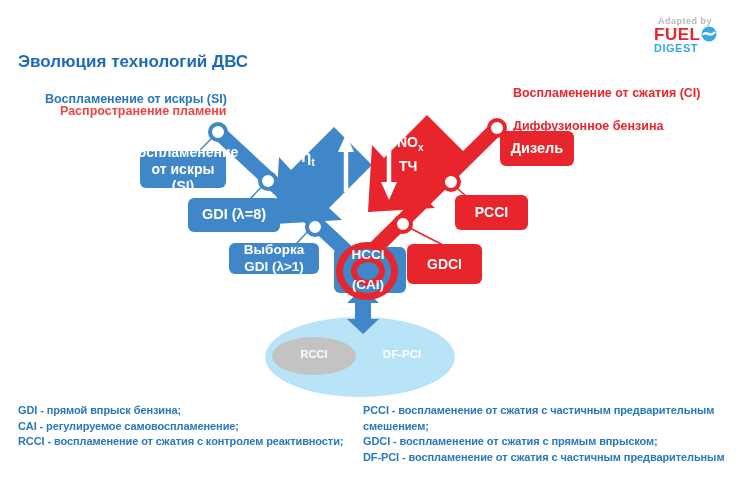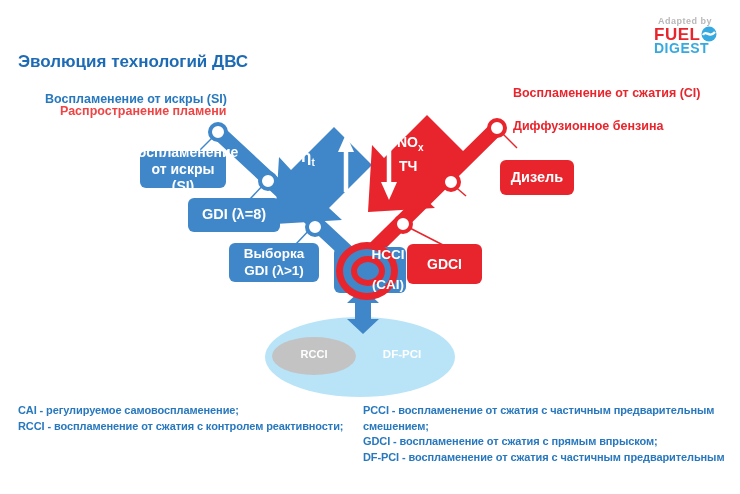--- a/index.html
+++ b/index.html
@@ -13,39 +13,39 @@
   .page-title{left:18px;top:52px;font-size:17px;font-weight:700;color:#1e6bb5;z-index:2;}
   .h-si{left:45px;top:92px;font-size:12.5px;font-weight:700;color:#2878be;z-index:2;}
   .h-ci{left:513px;top:86px;font-size:12.5px;font-weight:700;color:#e8252c;z-index:2;}
   .lbl-flame{left:60px;top:104px;font-size:12.5px;font-weight:700;color:#ef4444;z-index:2;}
   .lbl-diff{left:513px;top:119px;font-size:12.5px;font-weight:700;color:#e8252c;z-index:2;}
   
   .logo{right:14px;top:16px;text-align:left;z-index:2;width:72px;}
   .logo .adapted{font-size:9px;font-weight:700;color:#b9b9b9;letter-spacing:0.5px;margin-left:4px;}
   .logo .row{display:flex;align-items:center;gap:1px;}
   .logo .fuel{font-size:17px;font-weight:800;color:#e8252c;letter-spacing:0.5px;line-height:15px;}
-  .logo .digest{font-size:14px;font-weight:800;color:#36a9e0;letter-spacing:0.5px;line-height:13px;}
+  .logo .digest{font-size:11px;font-weight:800;color:#36a9e0;letter-spacing:0.5px;line-height:13px;}
   
   .tbox{position:absolute;border-radius:6px;color:#fff;font-weight:700;display:flex;
         flex-direction:column;align-items:center;justify-content:center;text-align:center;
         line-height:1.2;z-index:2;}
   .tbox.blue{background:#3f87c9;}
   .tbox.red{background:#e8252c;}
   .box-spark{left:140px;top:151px;width:86px;height:37px;font-size:14px;}
   .box-gdi{left:188px;top:198px;width:92px;height:34px;font-size:14.5px;}
-  .box-lean{left:229px;top:243px;width:90px;height:39px;font-size:13.5px;}
+  .box-lean{left:229px;top:243px;width:90px;height:31px;font-size:13.5px;}
   .box-hcci{left:334px;top:247px;width:72px;height:46px;font-size:13.5px;}
-  .box-diesel{left:500px;top:160px;width:74px;height:35px;font-size:14.5px;}
+  .box-diesel{left:500px;top:131px;width:74px;height:35px;font-size:14.5px;}
   .box-pcci{left:455px;top:195px;width:73px;height:35px;font-size:14px;}
   .box-gdci{left:407px;top:244px;width:75px;height:40px;font-size:14px;}
   
   .ring{position:absolute;border-radius:50%;z-index:3;pointer-events:none;}
   .ring-outer{left:336px;top:242px;width:48px;height:44px;border:7px solid #e8252c;}
   .ring-inner{left:351px;top:256px;width:22px;height:18px;border:6px solid #e8252c;}
-  .hcci-text{left:352px;top:247px;width:72px;height:46px;z-index:4;color:#fff;font-weight:700;
+  .hcci-text{left:332px;top:247px;width:72px;height:46px;z-index:4;color:#fff;font-weight:700;
              font-size:13.5px;display:flex;flex-direction:column;align-items:center;
              justify-content:center;line-height:1.25;gap:13px;}
   
   .ind{position:absolute;color:#fff;font-weight:700;z-index:2;}
   .ind-eta{left:301px;top:147px;font-size:17px;}
   .ind-nox{left:397px;top:134px;font-size:14px;}
   .ind-pm{left:399px;top:158px;font-size:14px;}
   .ind sub{font-size:10px;}
   
   .lbl-rcci{left:288px;top:348px;width:52px;text-align:center;font-size:11px;font-weight:700;color:#fff;z-index:2;}
@@ -120,40 +120,44 @@
     <span>GDI (λ=8)</span>
   </div>
   <div class="tbox blue box-lean">
     <span>Выборка</span>
     <span>GDI (λ&gt;1)</span>
   </div>
 
   <div class="tbox red box-diesel">
     <span>Дизель</span>
   </div>
+  <div class="tbox red box-pcci">
+    <span>PCCI</span>
+  </div>
   <div class="tbox red box-gdci">
     <span>GDCI</span>
   </div>
 
   <div class="tbox blue box-hcci"></div>
   <div class="ring ring-outer"></div>
   <div class="ring ring-inner"></div>
   <div class="abs hcci-text">
     <span>HCCI</span>
     <span>(CAI)</span>
   </div>
 
   <div class="ind ind-eta"><span>η</span><sub>t</sub></div>
   <div class="ind ind-nox"><span>NO</span><sub>x</sub></div>
   <div class="ind ind-pm">ТЧ</div>
 
   <div class="abs lbl-rcci">RCCI</div>
   <div class="abs lbl-dfpci">DF-PCI</div>
 
   <div class="abs legend legend-left">
+    <div>GDI - прямой впрыск бензина;</div>
     <div>CAI - регулируемое самовоспламенение;</div>
     <div>RCCI - воспламенение от сжатия с контролем реактивности;</div>
   </div>
   <div class="abs legend legend-right">
     <div>PCCI - воспламенение от сжатия с частичным предварительным</div>
     <div>смешением;</div>
     <div>GDCI - воспламенение от сжатия с прямым впрыском;</div>
     <div>DF-PCI - воспламенение от сжатия с частичным предварительным</div>
   </div>
 

